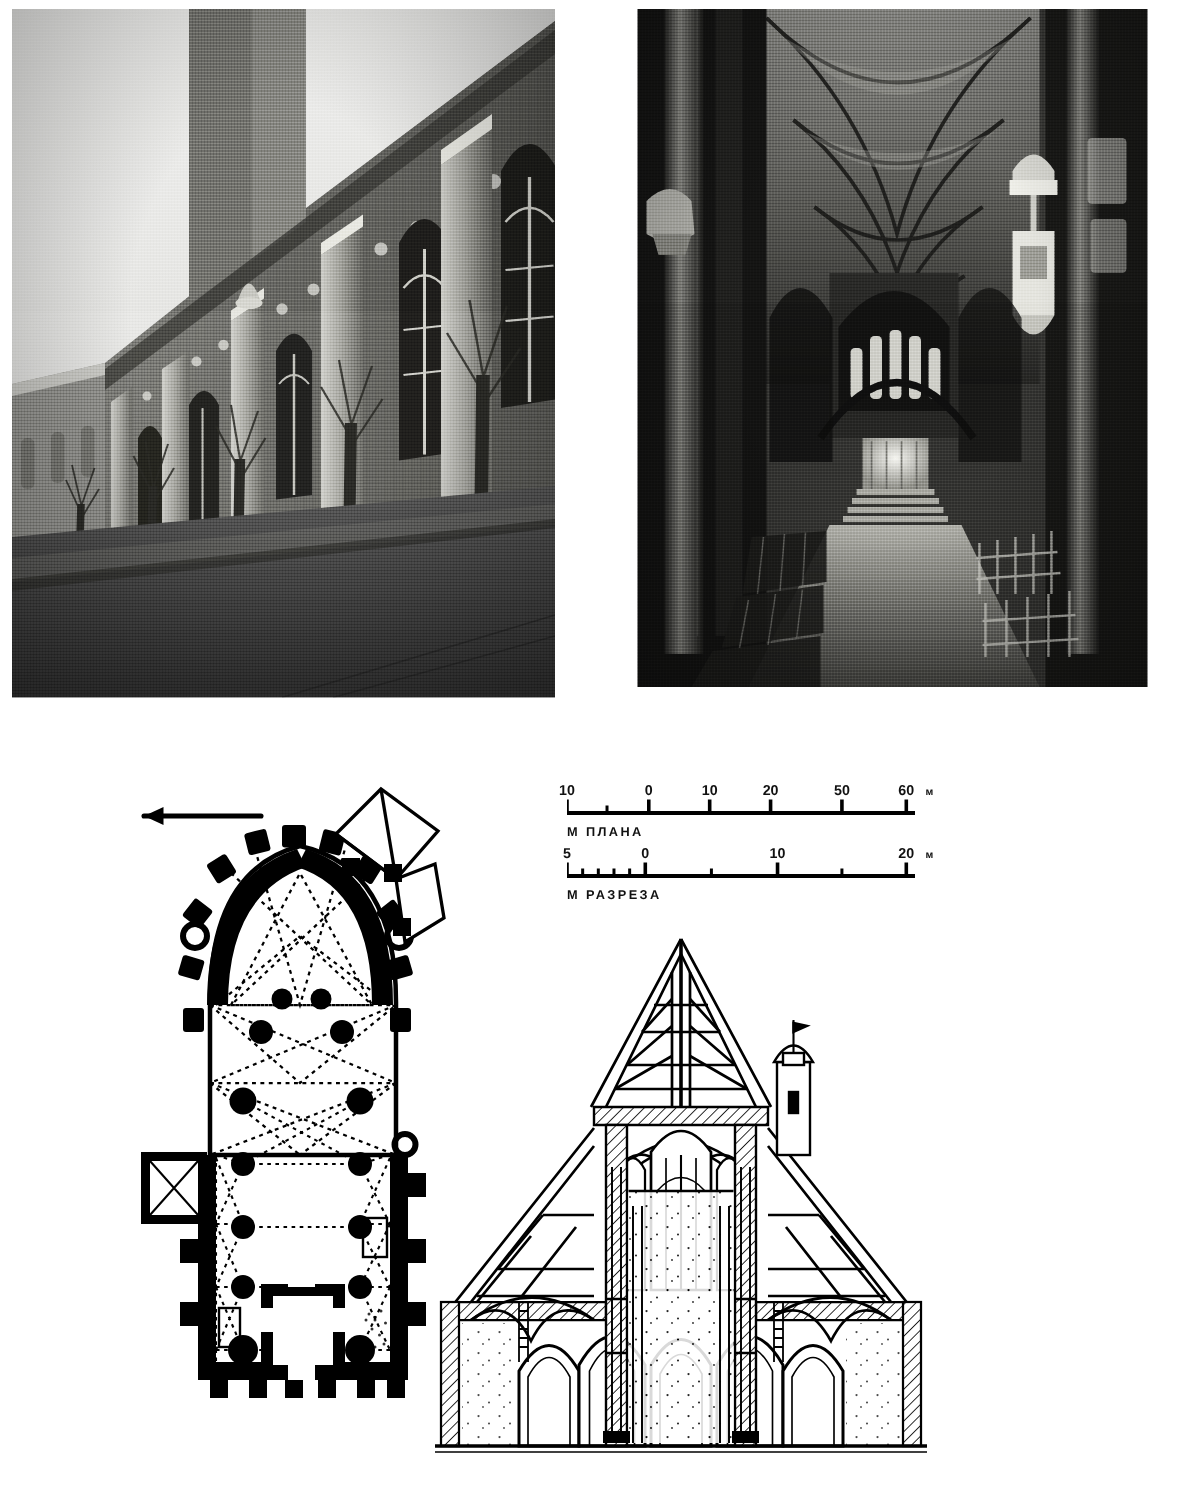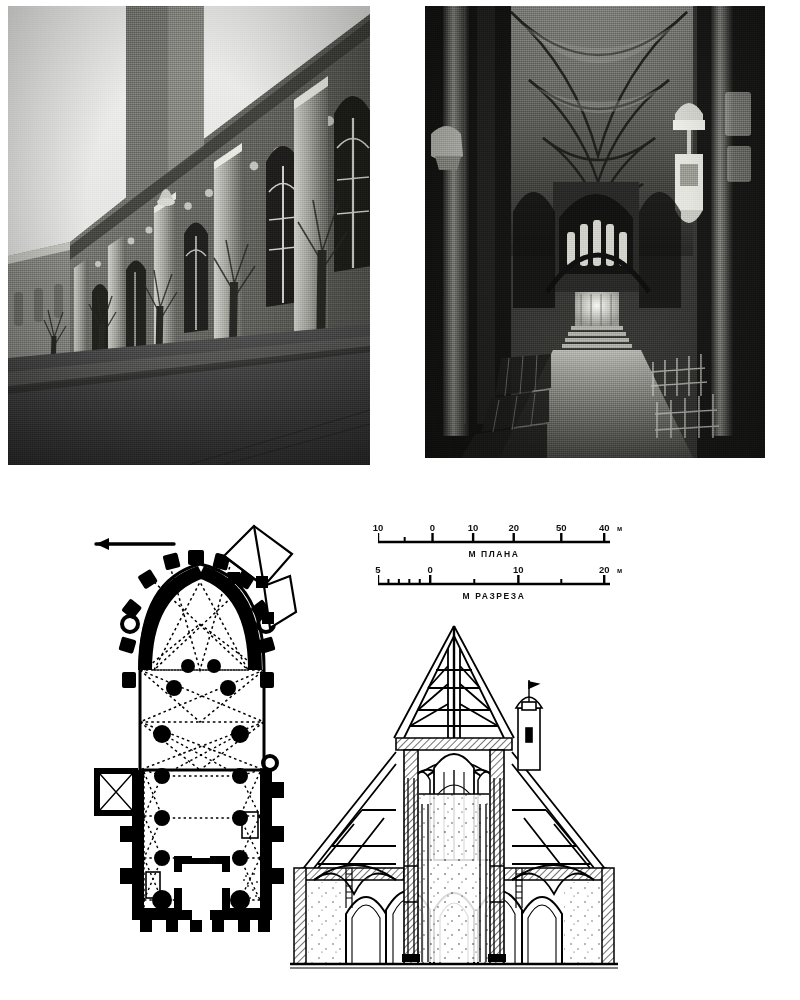--- a/index.html
+++ b/index.html
@@ -13,21 +13,21 @@
   .photo .grain{position:absolute;inset:0;
     background-image:
       repeating-linear-gradient(0deg,rgba(0,0,0,.16) 0 1px,rgba(255,255,255,.10) 1px 2px),
       repeating-linear-gradient(90deg,rgba(0,0,0,.12) 0 1px,rgba(255,255,255,.07) 1px 2px);
     mix-blend-mode:overlay;opacity:.85;pointer-events:none;z-index:40;}
   .photo .vign{position:absolute;inset:0;z-index:41;pointer-events:none;
     background:radial-gradient(ellipse at 50% 45%,rgba(0,0,0,0) 40%,rgba(0,0,0,.30) 100%);}
 
   
   .scalewrap{position:absolute;}
-  .scale-caption{text-align:center;font-size:8.5px;letter-spacing:1.6px;
+  .scale-caption{font-size:8.5px;letter-spacing:1.6px;
     font-weight:700;margin-top:1px;font-family:"Liberation Sans",sans-serif;}
   .tickno{position:absolute;font-size:9.5px;font-weight:700;transform:translateX(-50%);}
   .unit{position:absolute;font-size:7px;font-weight:700;}
 
   svg{display:block;}
 </style>
 </head>
 <body style="background: rgb(255, 255, 255); color: rgb(17, 17, 17);">
 
 <div class="photo plate" id="photoLeft" style="left: 8px; top: 6px; width: 362px; height: 459px;">
@@ -642,21 +642,21 @@
       <path d="M135.72 20 L135.72 11" stroke="#000" stroke-width="2.4"></path>
       <path d="M183.28 20 L183.28 11" stroke="#000" stroke-width="2.4"></path>
       <path d="M226.2 20 L226.2 11" stroke="#000" stroke-width="2.4"></path>
       <path d="M26.68 20 L26.68 15" stroke="#000" stroke-width="2"></path>
     </svg>
     <div class="tickno" style="left: 0px; top: 0px;">10</div>
     <div class="tickno" style="left: 54.52px; top: 0px;">0</div>
     <div class="tickno" style="left: 95.12px; top: 0px;">10</div>
     <div class="tickno" style="left: 135.72px; top: 0px;">20</div>
     <div class="tickno" style="left: 183.28px; top: 0px;">50</div>
-    <div class="tickno" style="left: 226.2px; top: 0px;">40</div>
+    <div class="tickno" style="left: 226.2px; top: 0px;">60</div>
     <div class="unit" style="left: 239px; top: 3px;">м</div>
     <div class="scale-caption">М ПЛАНА</div>
   </div>
 <div class="scalewrap" id="scale1" style="left: 378px; top: 564px; width: 232px;">
     <svg width="250" height="26">
       <path d="M0 20 L232 20" stroke="#000" stroke-width="2.6"></path>
       <path d="M0 20 L0 11" stroke="#000" stroke-width="2.4"></path>
       <path d="M52.2 20 L52.2 11" stroke="#000" stroke-width="2.4"></path>
       <path d="M140.35999999999999 20 L140.35999999999999 11" stroke="#000" stroke-width="2.4"></path>
       <path d="M226.2 20 L226.2 11" stroke="#000" stroke-width="2.4"></path>

